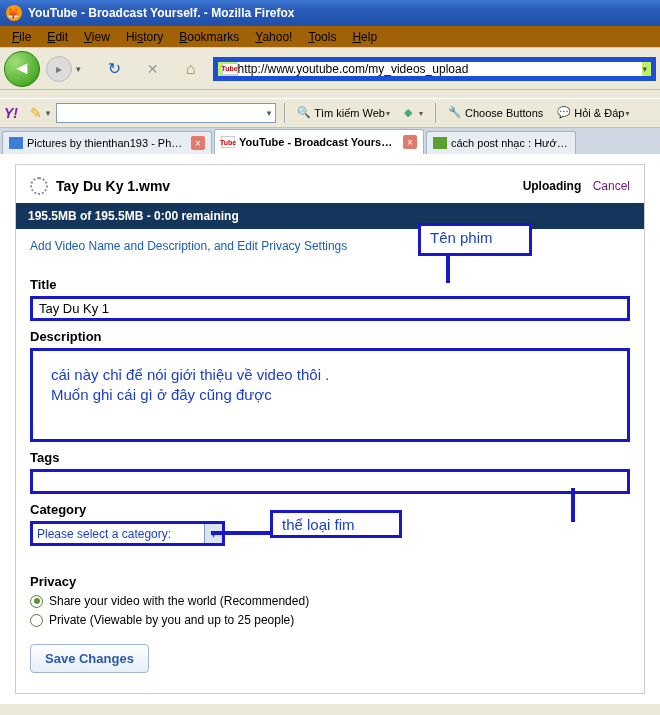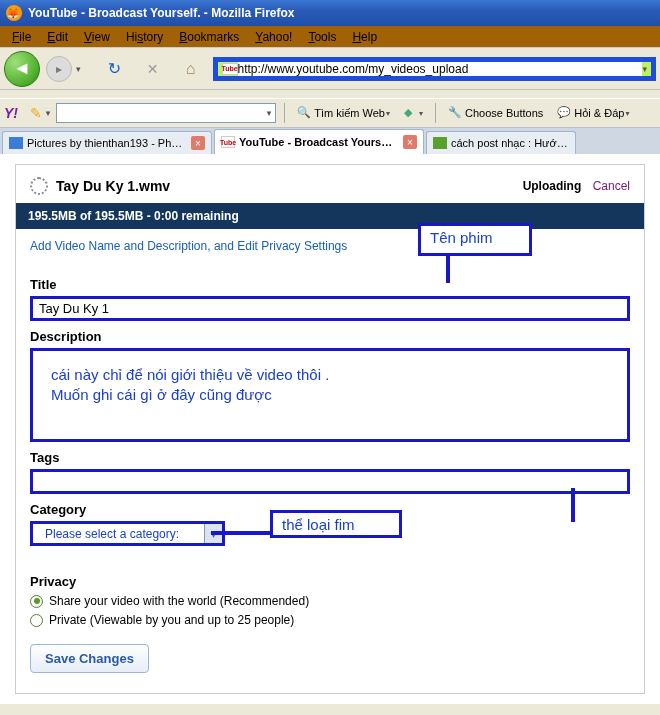--- a/index.html
+++ b/index.html
@@ -69,21 +69,21 @@
   .head-right .cancel { color:#701a75;}
 
   .progress { background:#15365c; color:#fff; font-size:12px; font-weight:bold; padding:6px 12px; margin:0;}
   .instruct { color:#1a5fb4; font-size:12px; padding:10px 14px;}
 
   .form-area { padding:6px 14px; position:relative;}
   .flabel { font-weight:bold; font-size:13px; margin-top:8px; margin-bottom:4px;}
   .finput { width:100%; height:25px; border:3px solid #1818c8; background:#fff; padding:2px 6px; font-size:13px;}
   .fdesc { width:100%; height:94px; border:3px solid #1818c8; background:#fff; padding:14px 18px; color:#1a3fc8; font-size:15px; line-height:1.35;}
   .ftags { width:100%; height:25px; border:3px solid #1818c8; background:#fff;}
-  .fselect { width:195px; height:25px; border:3px solid #1818c8; background:#fff; display:flex; align-items:center; padding-left:12px; color:#1a3fc8;}
+  .fselect { width:195px; height:25px; border:3px solid #1818c8; background:#fff; display:flex; align-items:center; padding-left:4px; color:#1a3fc8;}
   .fselect .sel-btn { margin-left:auto; width:18px; height:19px; background:#dbe4f0; border-left:1px solid #7f9db9; display:flex;align-items:center;justify-content:center; color:#4a6da7;}
 
   .radio-row { display:flex; align-items:center; gap:6px; margin:5px 0; font-size:12px;}
   .radio { width:13px;height:13px; border:1px solid #5a7a3a; border-radius:50%; display:inline-flex; align-items:center; justify-content:center;}
   .radio.checked::after{content:""; width:6px;height:6px; background:#5a9a2a; border-radius:50%;}
 
   .save-btn { margin-top:12px; padding:6px 14px; background:linear-gradient(#fefefe,#e7eef8); border:1px solid #9fb4d8; border-radius:4px; color:#2a5aa8; font-weight:bold; font-size:13px;}
 
   
   .callout { position:absolute; border:3px solid #1818c8; color:#1a3fc8; background:#fff; font-size:15px; padding:3px 9px; line-height:1.25;}

